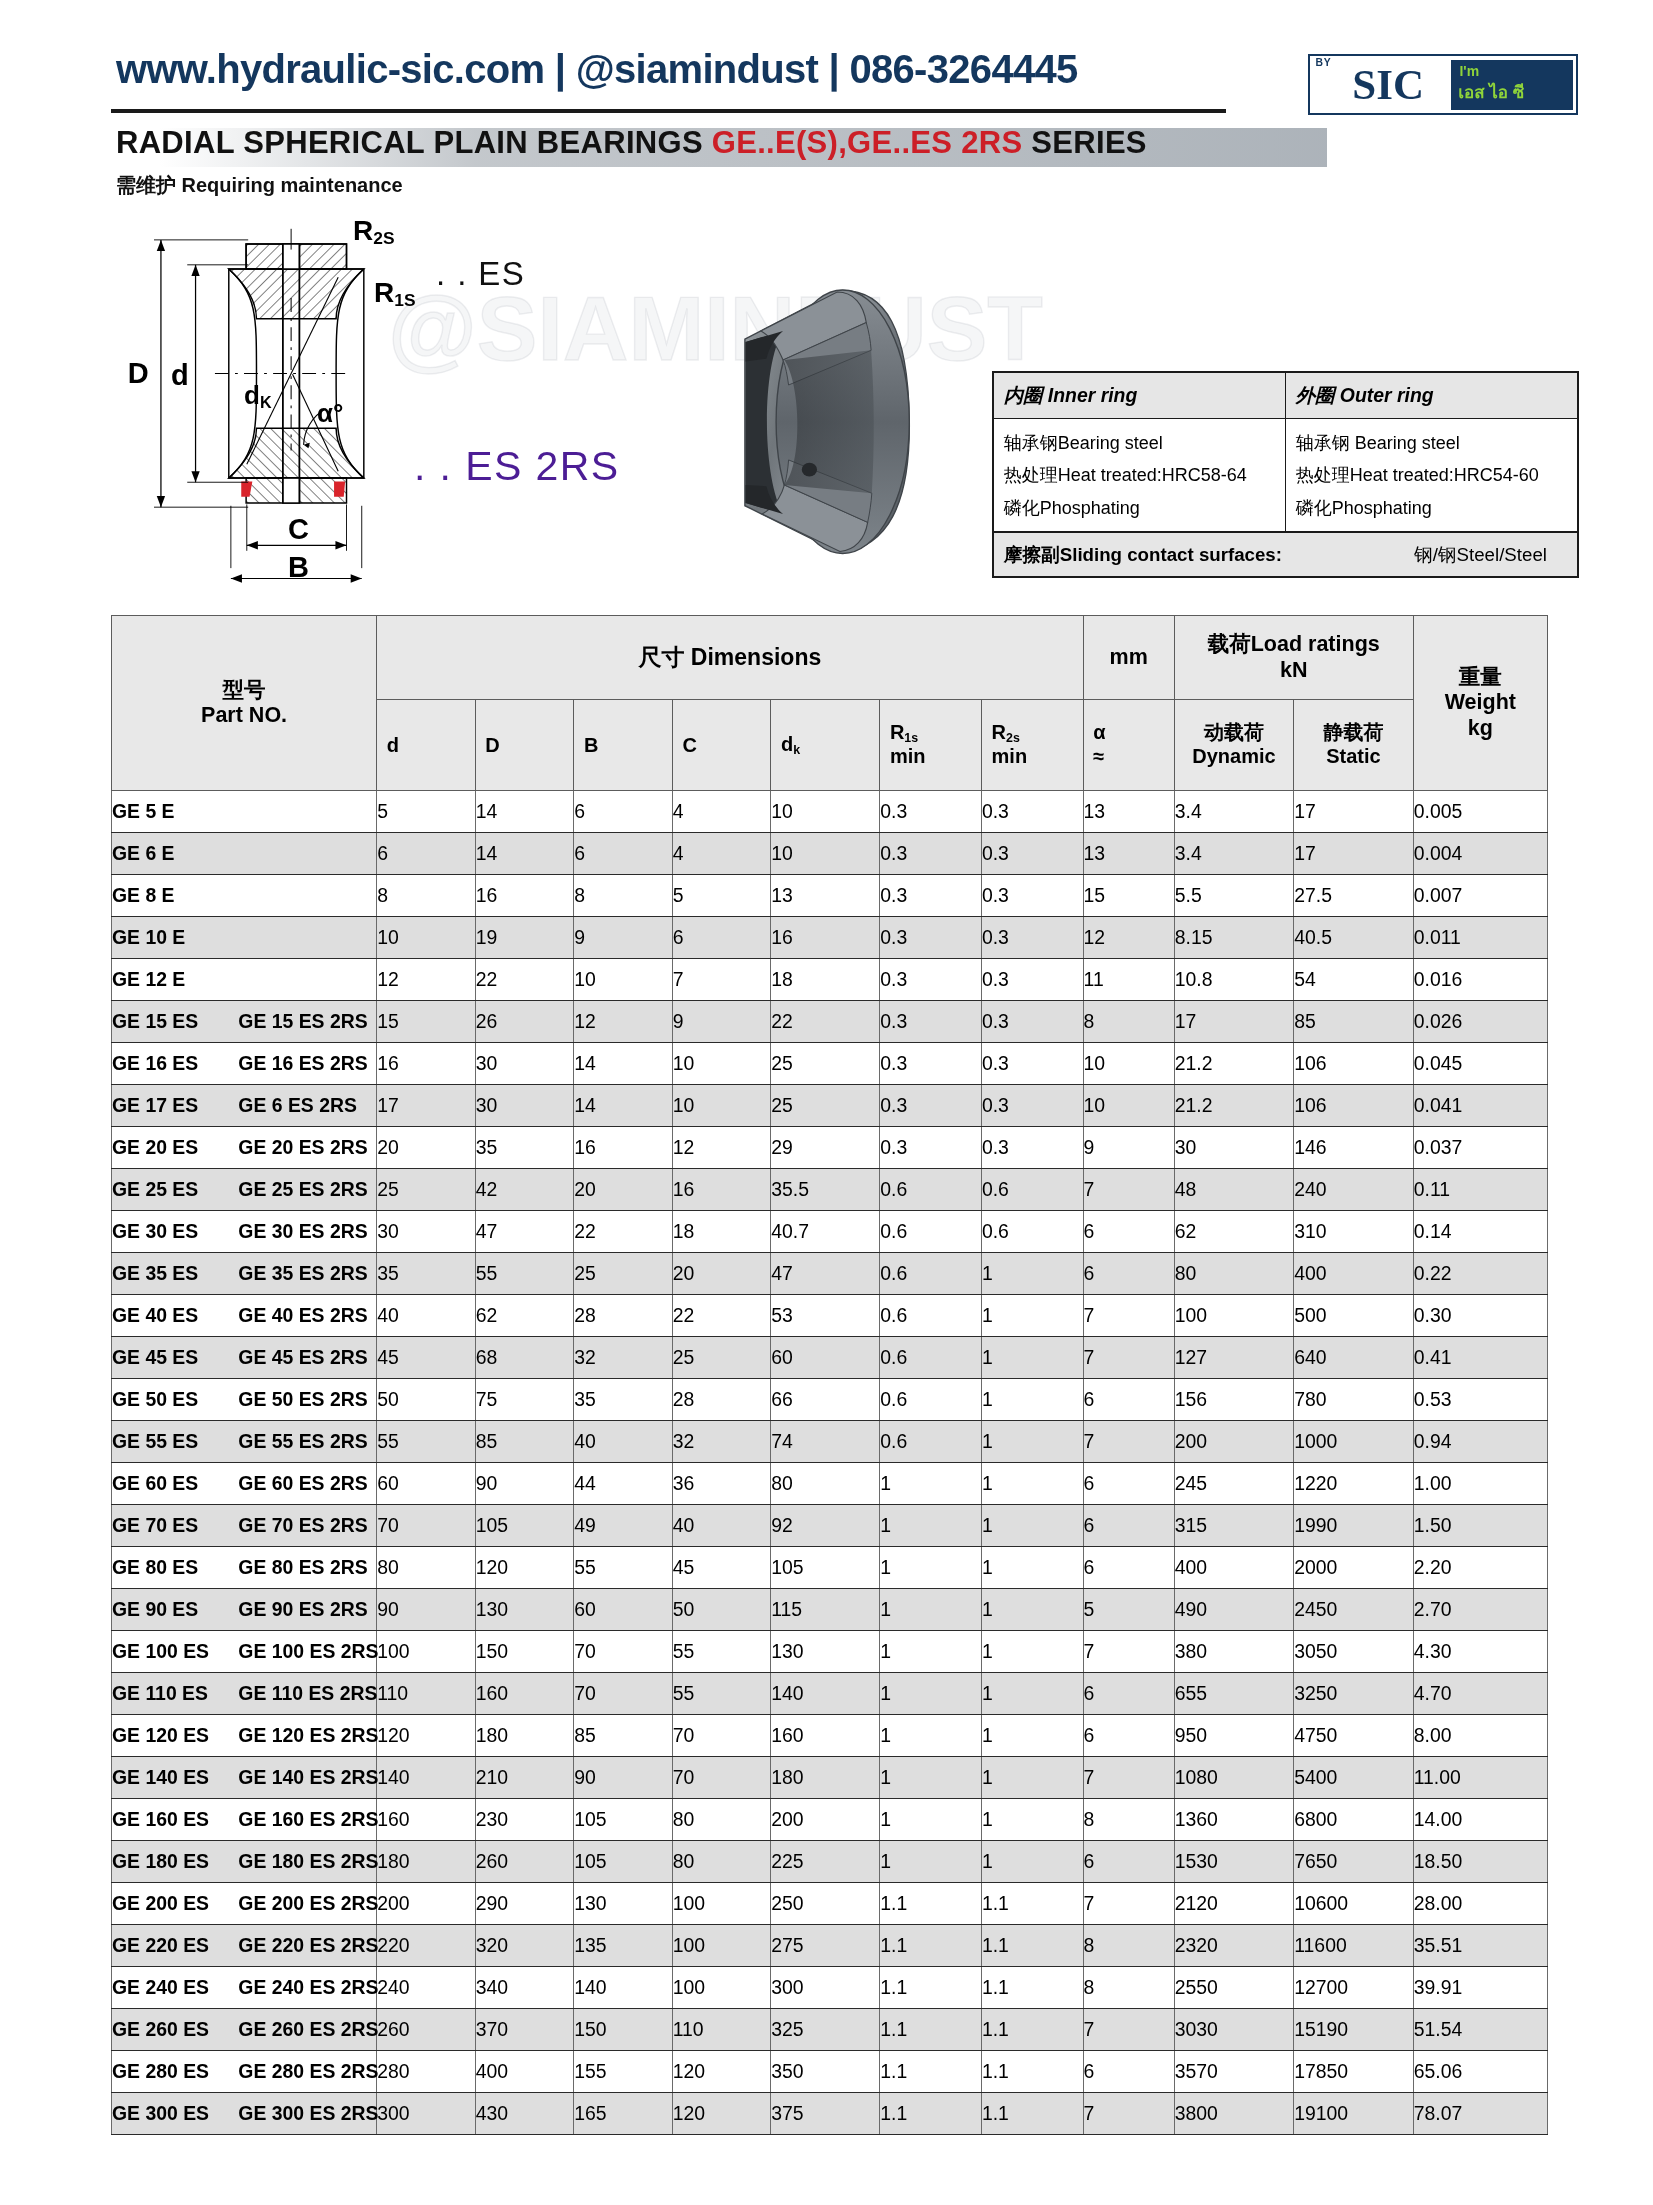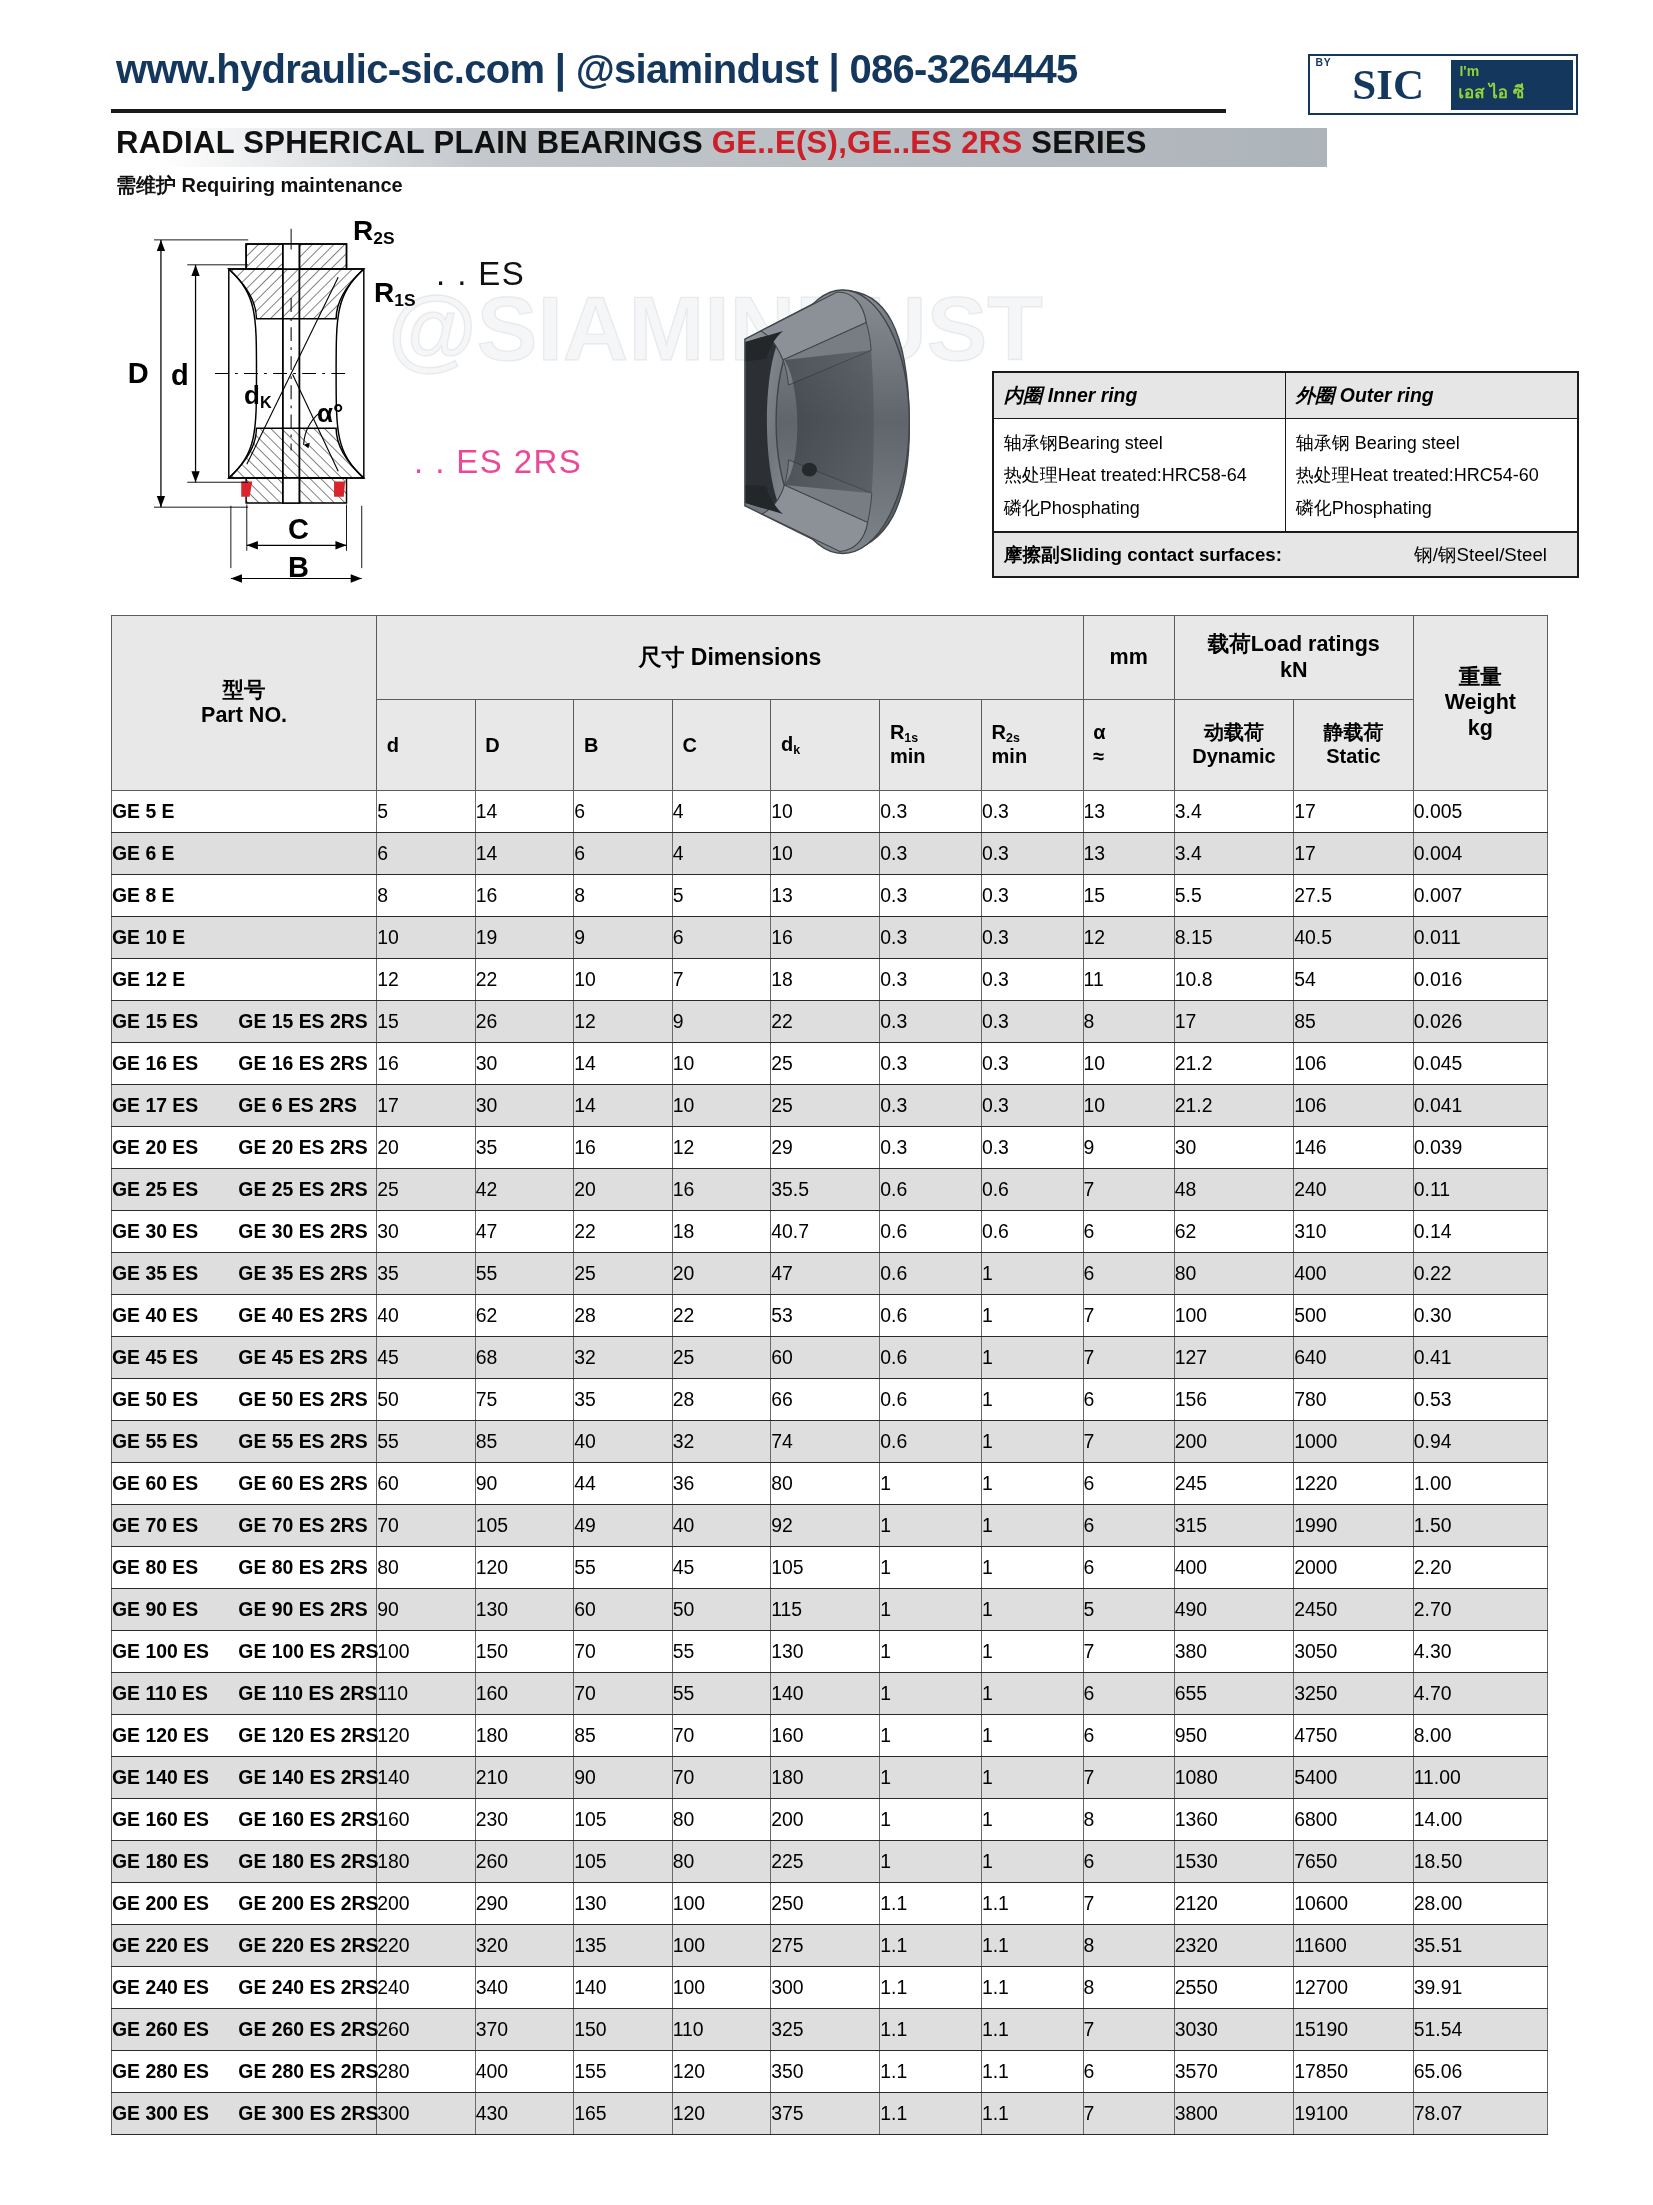--- a/index.html
+++ b/index.html
@@ -57,21 +57,21 @@
   #maint-line{
     position:absolute;left:116px;top:172px;font-size:20px;font-weight:700;color:#111;
   }
 
   
   #drawing{position:absolute;left:118px;top:201px;width:367px;height:388px;}
   .dimlabel{position:absolute;font-family:"Liberation Sans",sans-serif;font-weight:700;color:#000;}
   .sub{font-size:.62em;vertical-align:-.22em;}
 
   #es-label{position:absolute;left:436px;top:255px;font-size:33px;font-weight:400;color:#111;letter-spacing:1.4px;}
-  #es2rs-label{position:absolute;left:414px;top:443px;font-size:33px;font-weight:400;color:#ec4899;letter-spacing:1.4px;}
+  #es2rs-label{position:absolute;left:414px;top:443px;font-size:41px;font-weight:400;color:#4c1d95;letter-spacing:1.4px;}
 
   
   #wm1{
     position:absolute;left:388px;top:277px;font-size:91px;font-weight:700;
     color:rgba(120,130,140,.07);white-space:nowrap;pointer-events:none;
     -webkit-text-stroke:1.4px rgba(120,135,150,.13);
   }
   #wm2{
     position:absolute;left:263px;top:1219px;font-size:111px;font-weight:700;
     color:rgba(120,130,140,.05);white-space:nowrap;pointer-events:none;
@@ -543,21 +543,21 @@
         <td class="val">20</td>
         <td class="val">35</td>
         <td class="val">16</td>
         <td class="val">12</td>
         <td class="val">29</td>
         <td class="val">0.3</td>
         <td class="val">0.3</td>
         <td class="val">9</td>
         <td class="val">30</td>
         <td class="val">146</td>
-        <td class="val">0.039</td>
+        <td class="val">0.037</td>
       </tr>
       <tr class="even">
         <td class="cell-pn pn-nb">GE 25 ES</td>
         <td class="cell-pn2 pn-nb2">GE 25 ES 2RS</td>
         <td class="val">25</td>
         <td class="val">42</td>
         <td class="val">20</td>
         <td class="val">16</td>
         <td class="val">35.5</td>
         <td class="val">0.6</td>

